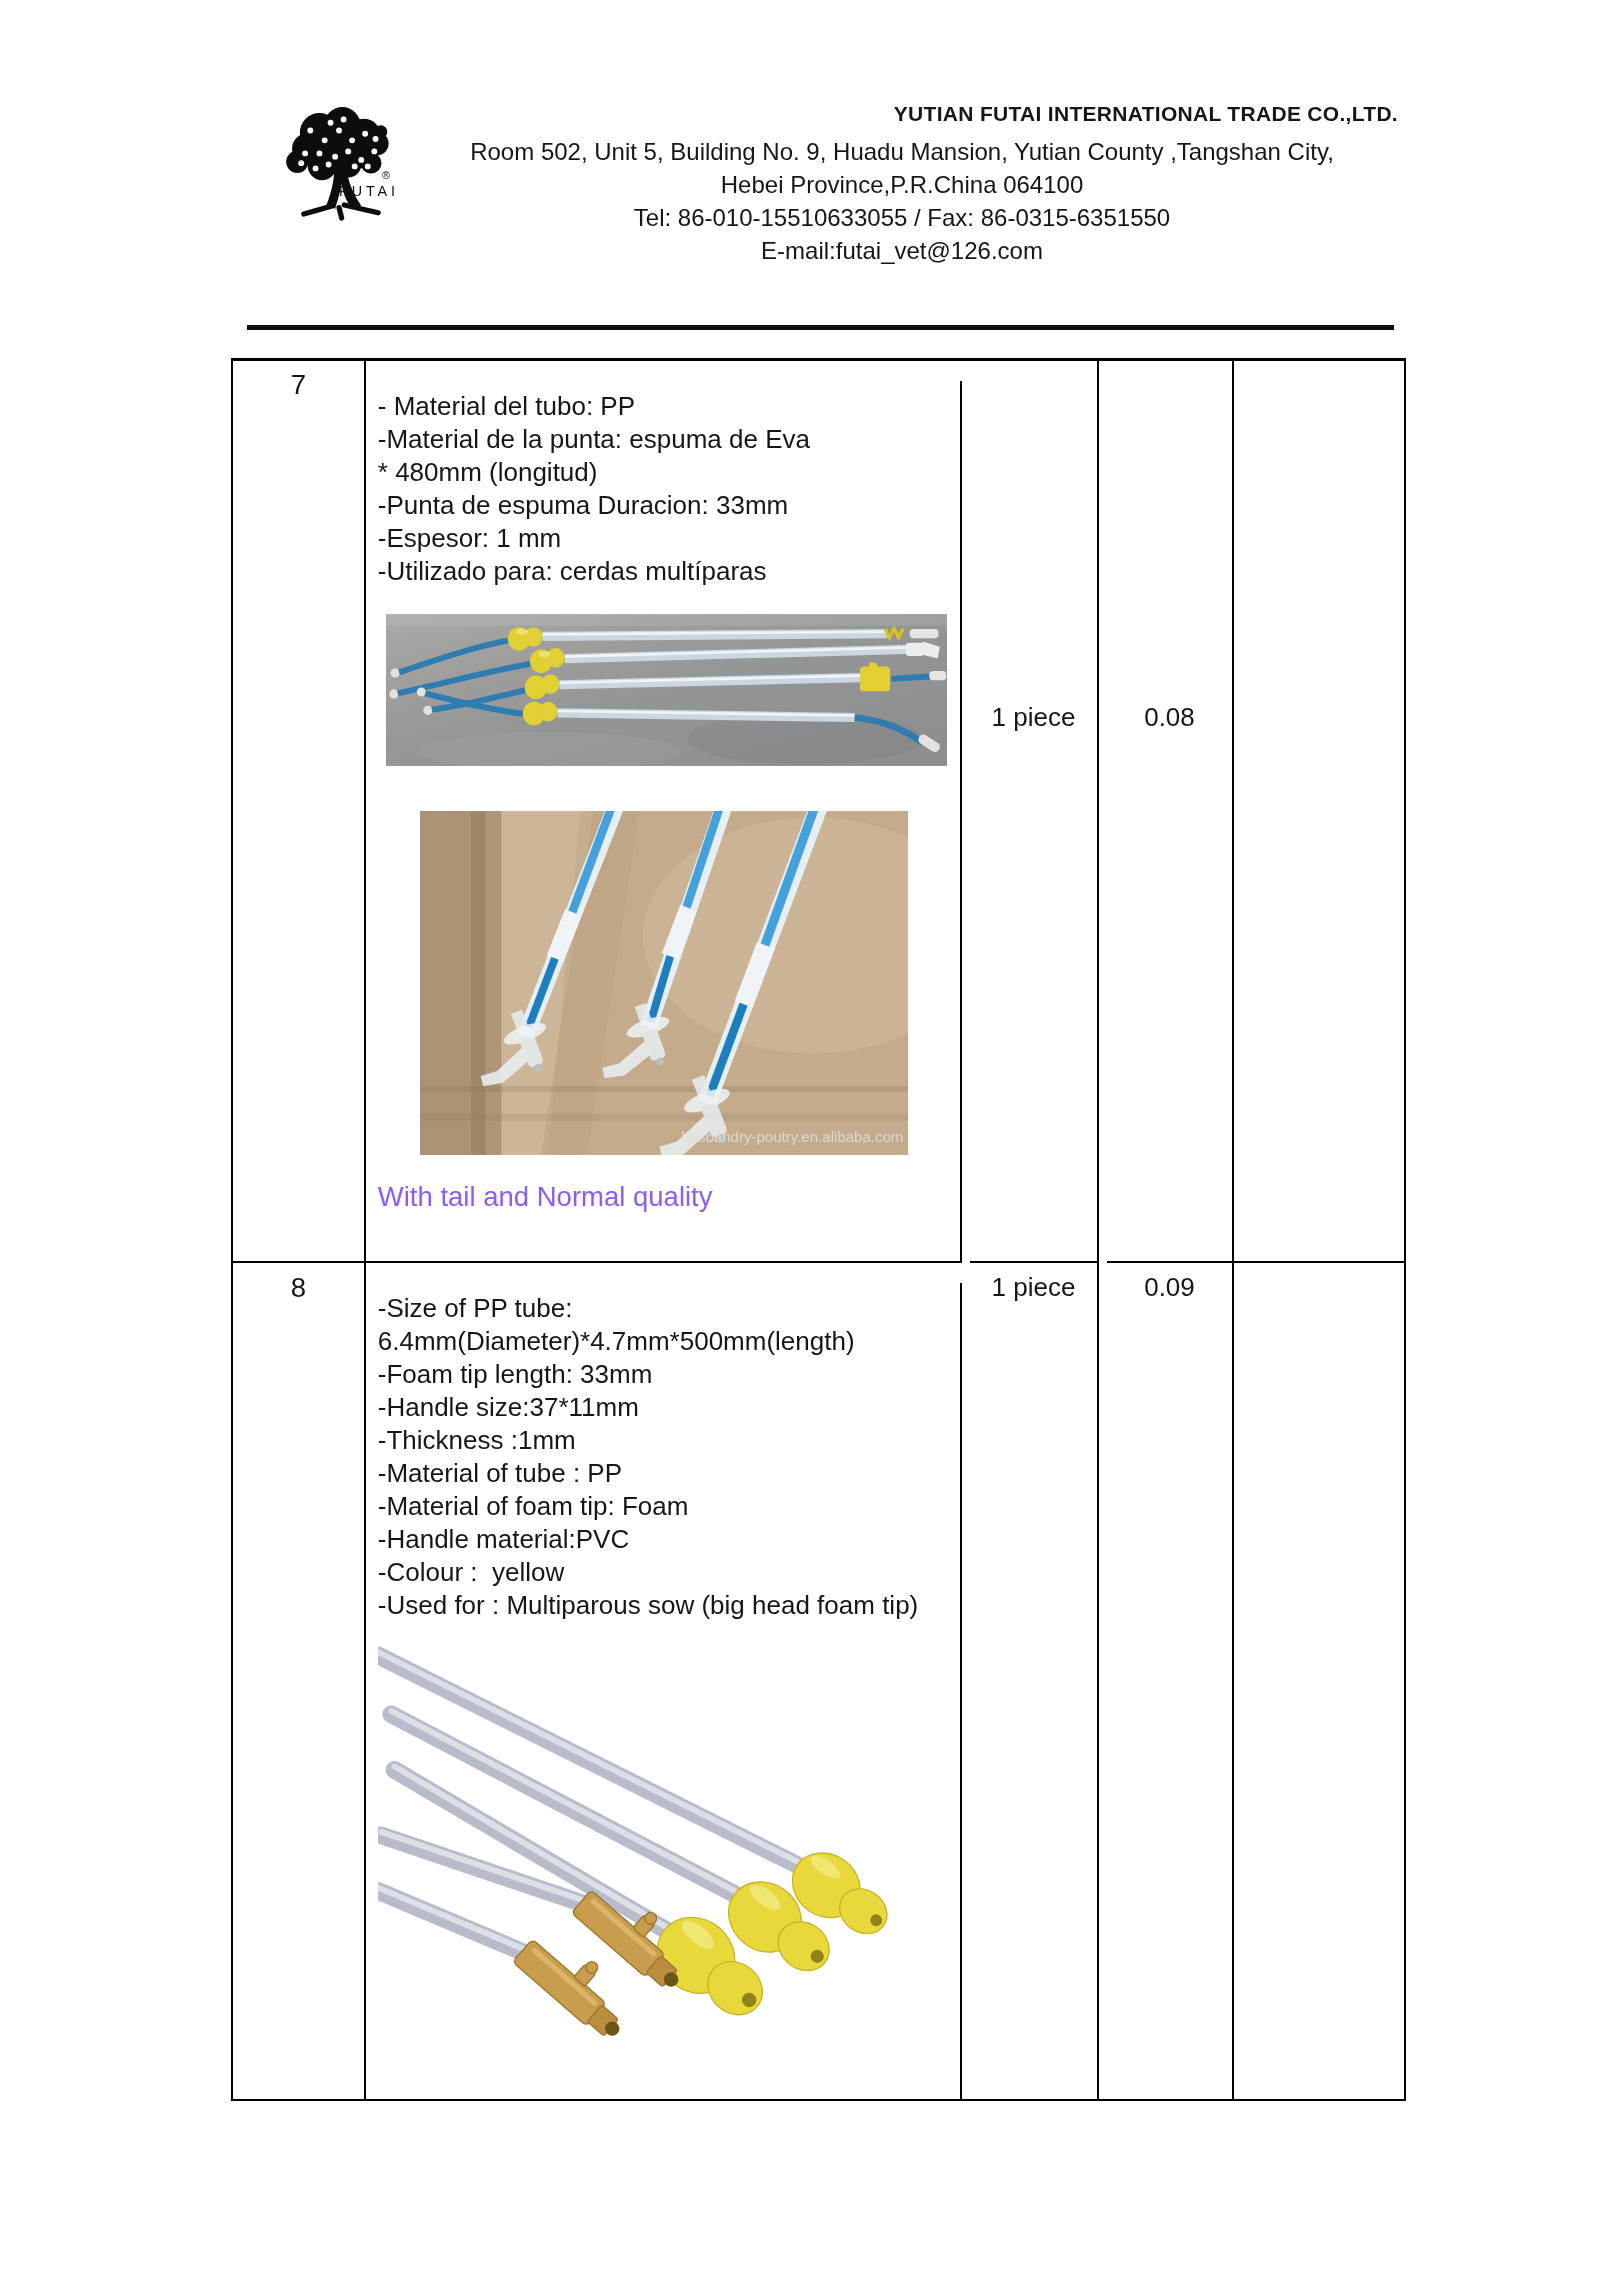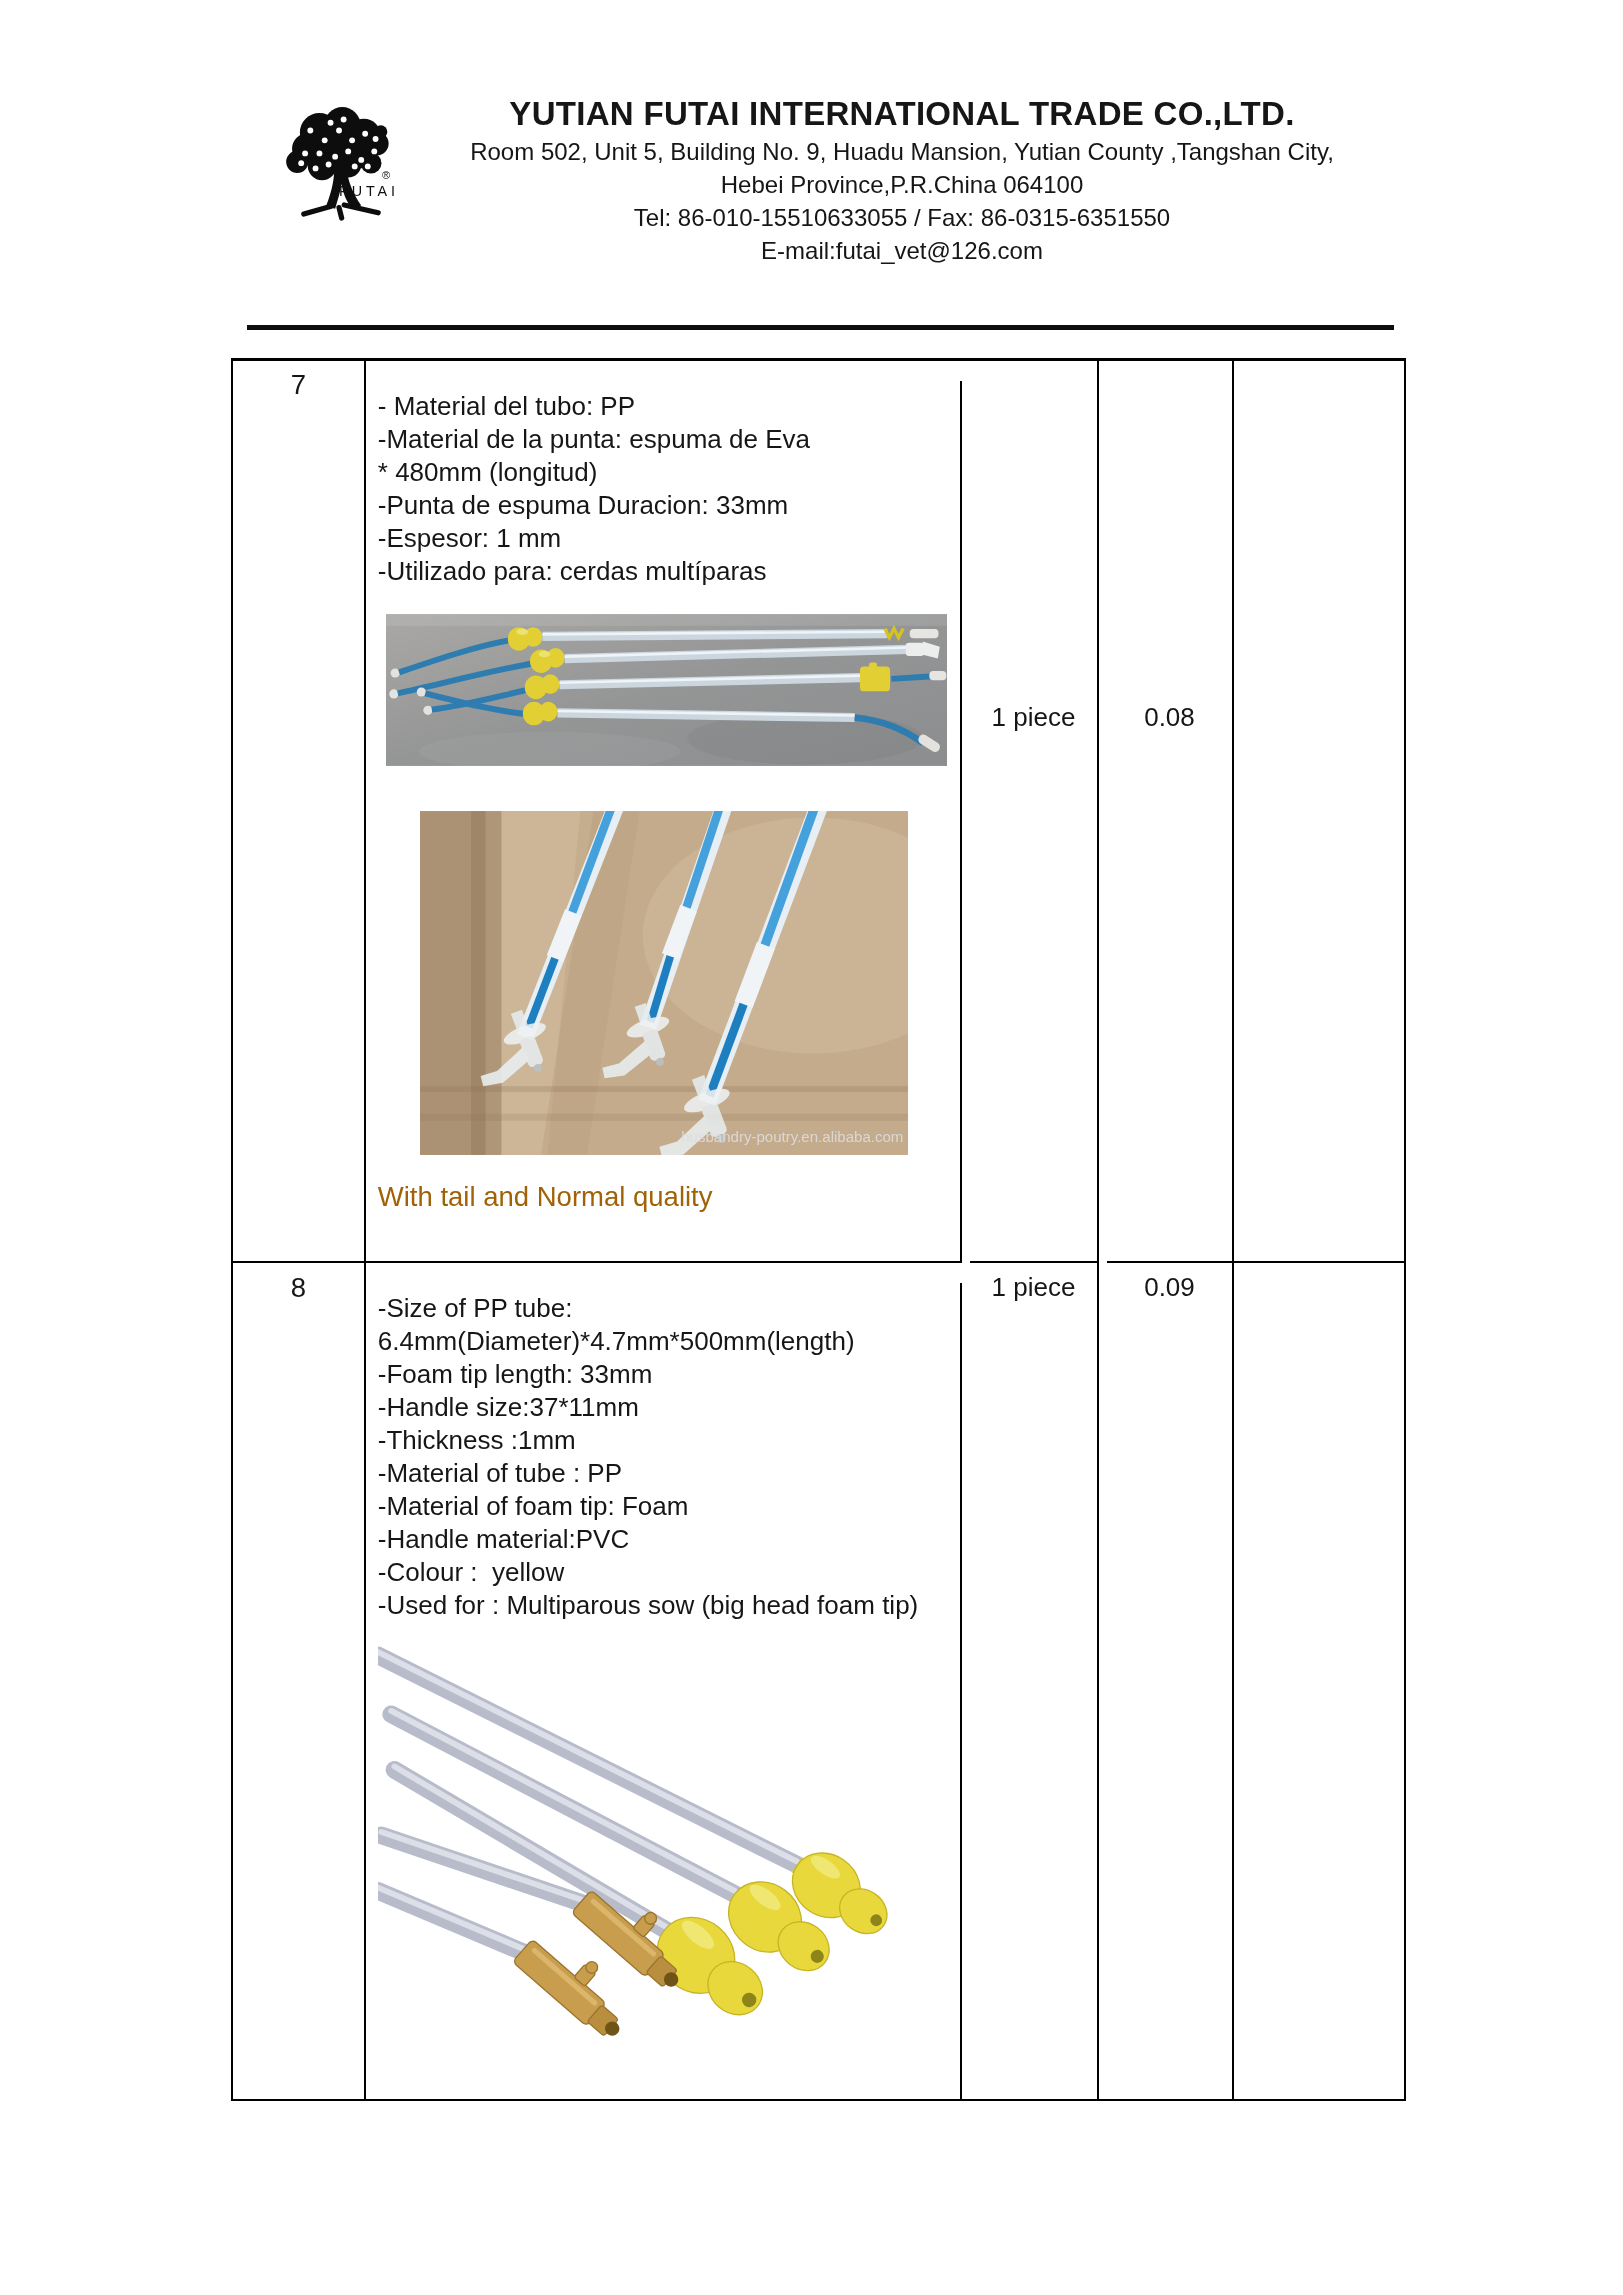--- a/index.html
+++ b/index.html
@@ -2,21 +2,21 @@
 <html style="font-size:10.5px"><head>
 <meta charset="utf-8">
 <style>
   html,body{margin:0;padding:0;background:#ffffff;}
   body{width:1623px;height:2295px;position:relative;font-family:"Liberation Sans",sans-serif;color:#161616;}
   .page{position:absolute;inset:0;background:#ffffff;overflow:hidden;}
 
   
   .logo{position:absolute;left:279px;top:103px;}
   .htext{position:absolute;left:406px;top:96px;width:992px;text-align:center;}
-  .company{font-size:33px;font-weight:700;line-height:35px;letter-spacing:0.3px;}
+  .company{font-size:21px;font-weight:700;line-height:35px;letter-spacing:0.3px;text-align:right;}
   .addr{font-size:24px;line-height:33px;}
   .addr.first{margin-top:4px;}
   .rule{position:absolute;left:247px;top:325px;width:1147px;height:5.2px;background:#0e0e0e;}
 
   
   .ptable{position:absolute;left:231px;top:358px;display:grid;
           grid-template-columns:133px 596px 137px 135px 170px;
           grid-template-rows:902px 836px;
           border:2.6px solid #000;border-top-width:3.9px;background:#fff;}
   .cell{border-right:2.6px solid #000;border-bottom:2.6px solid #000;box-sizing:border-box;overflow:hidden;}
@@ -25,21 +25,21 @@
   .no-cell{text-align:center;font-size:27.5px;padding-top:7.9px;}
   .r8.no-cell{padding-top:9.2px;}
   .desc-cell{padding:9.2px 9.2px 0 11.8px;font-size:26px;margin-top:20px;}
   .dline{line-height:33px;white-space:pre-wrap;}
   .qty-cell,.price-cell{position:relative;text-align:center;font-size:26px;margin-left:8px;}
   .mid{position:absolute;top:341px;left:0;width:100%;text-align:center;}
   .top-val{display:block;padding-top:9.2px;}
   .photo1{display:block;margin:26px 0 0 7.9px;}
   .photo2{display:block;margin:45px 0 0 42px;}
   .photo3{display:block;margin:17px 0 0 0;}
-  .note{margin-top:26px;font-size:27.5px;color:#a16207;}
+  .note{margin-top:26px;font-size:27.5px;color:#8b5cf6;}
 </style>
 </head>
 <body>
 
 <div class="page">
 
   <div>
     <svg class="logo" width="124" height="121" viewBox="0 0 190 185">
       <g fill="#0d0d0d">
         <circle cx="62" cy="45" r="30"></circle>

